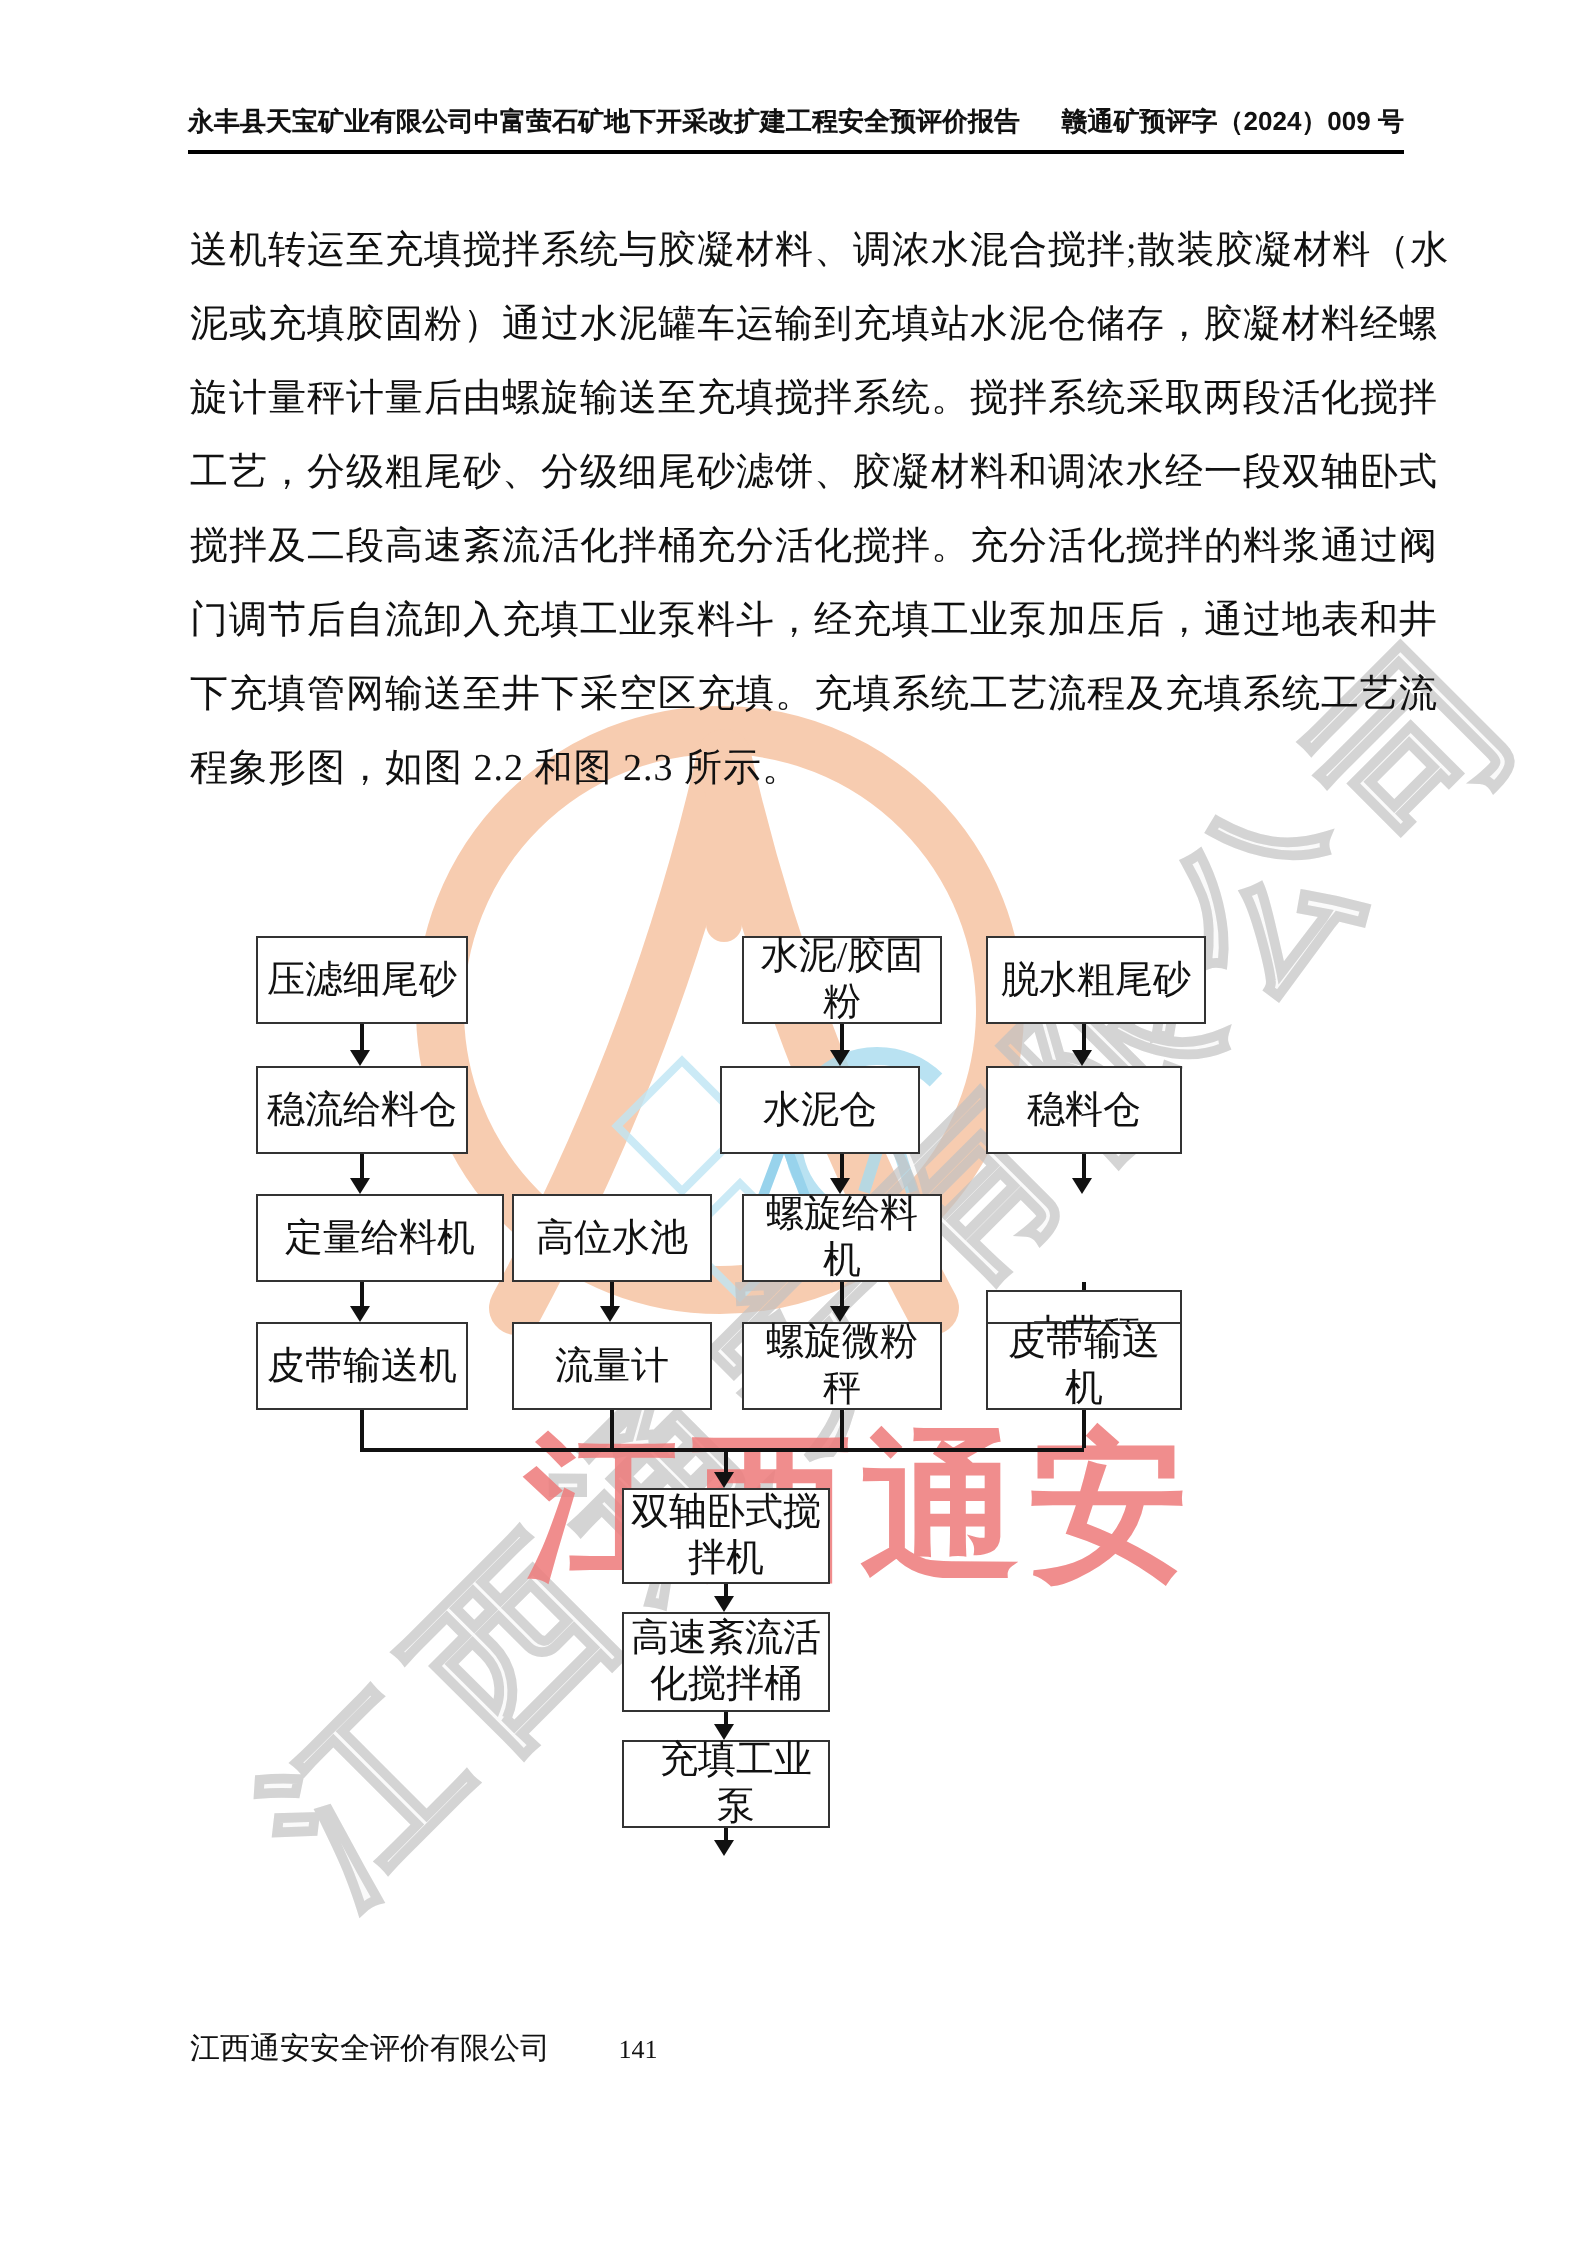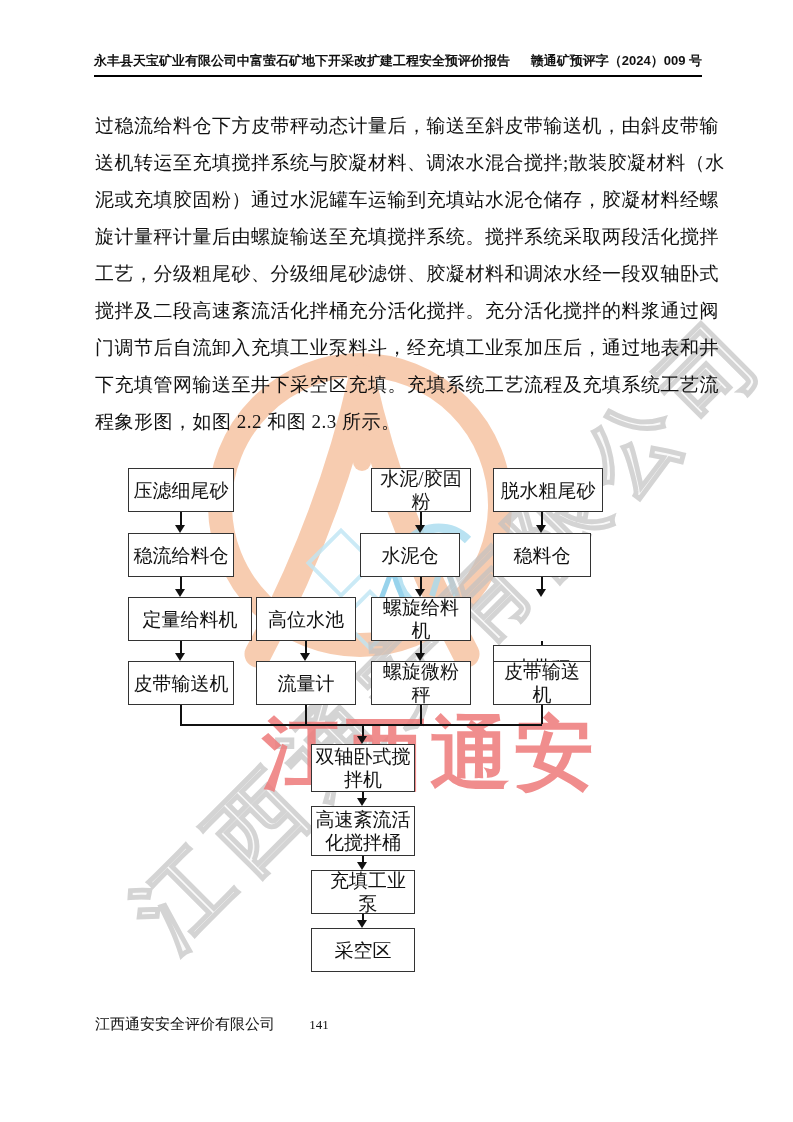--- a/index.html
+++ b/index.html
@@ -82,21 +82,20 @@
   </svg>
   <div class="wm wm-gray">江西通安有限公司</div>
   <div class="wm wm-red">江西通安</div>
 
   <div class="header">
     <span>永丰县天宝矿业有限公司中富萤石矿地下开采改扩建工程安全预评价报告</span>
     <span class="doc-no">赣通矿预评字（2024）009 号</span>
   </div>
 
   <div class="body-text">
-    <div class="body-line">过稳流给料仓下方皮带秤动态计量后，输送至斜皮带输送机，由斜皮带输</div>
     <div class="body-line">送机转运至充填搅拌系统与胶凝材料、调浓水混合搅拌;散装胶凝材料（水</div>
     <div class="body-line">泥或充填胶固粉）通过水泥罐车运输到充填站水泥仓储存，胶凝材料经螺</div>
     <div class="body-line">旋计量秤计量后由螺旋输送至充填搅拌系统。搅拌系统采取两段活化搅拌</div>
     <div class="body-line">工艺，分级粗尾砂、分级细尾砂滤饼、胶凝材料和调浓水经一段双轴卧式</div>
     <div class="body-line">搅拌及二段高速紊流活化拌桶充分活化搅拌。充分活化搅拌的料浆通过阀</div>
     <div class="body-line">门调节后自流卸入充填工业泵料斗，经充填工业泵加压后，通过地表和井</div>
     <div class="body-line">下充填管网输送至井下采空区充填。充填系统工艺流程及充填系统工艺流</div>
     <div class="body-line">程象形图，如图 2.2 和图  2.3 所示。</div>
   </div>
 
@@ -114,21 +113,20 @@
   <div class="flow-box" style="left:371px;top:661px;width:100px;height:44px;">螺旋微粉秤</div>
 
   <div class="flow-box" style="left:493px;top:468px;width:110px;height:44px;">脱水粗尾砂</div>
   <div class="flow-box" style="left:493px;top:533px;width:98px;height:44px;">稳料仓</div>
   <div class="flow-box" style="left:493px;top:597px;width:98px;height:44px;margin-top:48px;">皮带秤</div>
   <div class="flow-box" style="left:493px;top:661px;width:98px;height:44px;">皮带输送机</div>
 
   <div class="flow-box" style="left:311px;top:744px;width:104px;height:48px;">双轴卧式搅拌机</div>
   <div class="flow-box" style="left:311px;top:806px;width:104px;height:50px;">高速紊流活化搅拌桶</div>
   <div class="flow-box" style="left:311px;top:870px;width:104px;height:44px;padding-left:13px;">充填工业泵</div>
-  <div class="flow-box" style="left:311px;top:928px;width:104px;height:44px;">采空区</div>
 
   <div class="vline" style="left:180px;top:512px;height:13px;"></div>
   <div class="ahead" style="left:175px;top:525px;"></div>
   <div class="vline" style="left:180px;top:577px;height:12px;"></div>
   <div class="ahead" style="left:175px;top:589px;"></div>
   <div class="vline" style="left:180px;top:641px;height:12px;"></div>
   <div class="ahead" style="left:175px;top:653px;"></div>
 
   <div class="vline" style="left:305px;top:641px;height:12px;"></div>
   <div class="ahead" style="left:300px;top:653px;"></div>

